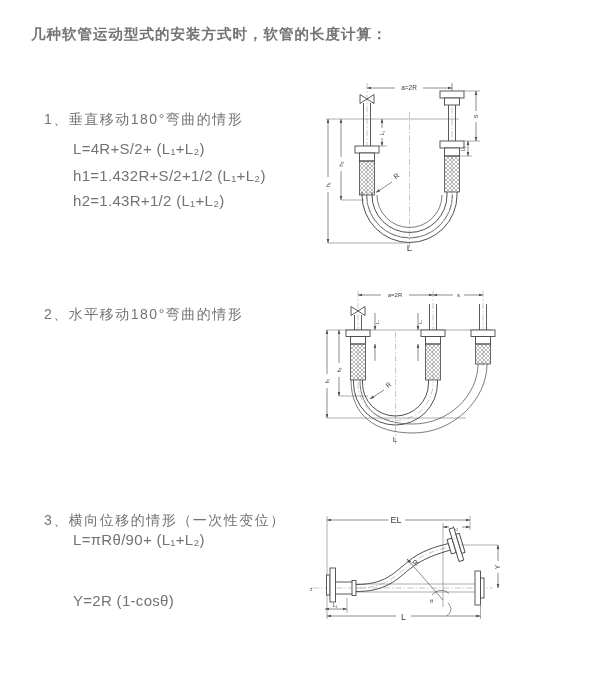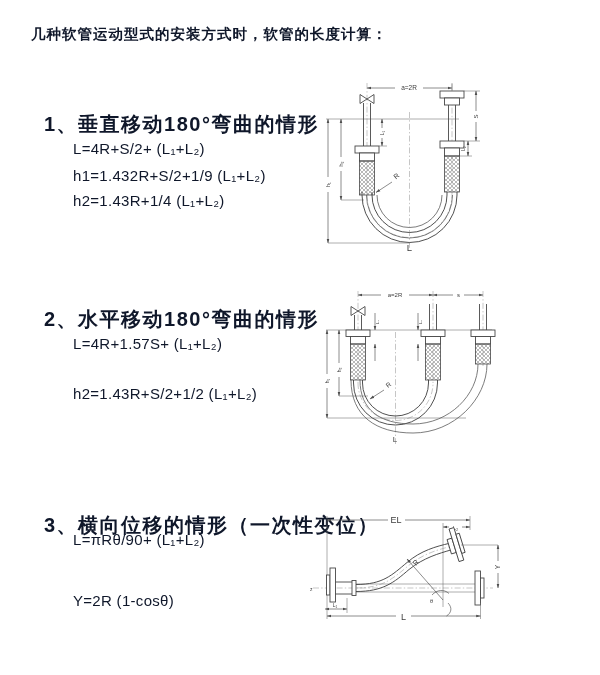--- a/index.html
+++ b/index.html
@@ -1,19 +1,19 @@
 <!DOCTYPE html>
 <html><head>
 <meta charset="utf-8">
 <style>
   html,body{margin:0;padding:0;background:#fff;}
   .page{position:relative;width:600px;height:675px;background:#ffffff;overflow:hidden;
-        font-family:"Liberation Sans","DejaVu Sans",sans-serif;color:#0f172a;}
+        font-family:"Liberation Sans","DejaVu Sans",sans-serif;color:#737373;}
   .title{position:absolute;left:31px;top:25px;font-size:14.5px;font-weight:bold;letter-spacing:1px;}
-  .sec-heading{position:absolute;left:44px;font-size:20px;font-weight:700;letter-spacing:1.5px;}
+  .sec-heading{position:absolute;left:44px;font-size:14px;font-weight:400;letter-spacing:1.5px;}
   .formula{position:absolute;left:73px;font-size:15px;font-weight:400;letter-spacing:0.3px;}
   svg.diag{position:absolute;}
   svg .dim{stroke:#4f4f4f;stroke-width:0.65;fill:none;}
   svg .thin{stroke:#6a6a6a;stroke-width:0.55;fill:none;}
   svg .pipe{stroke:#474747;stroke-width:0.9;fill:none;}
   svg .fit{fill:#ffffff;stroke:#474747;stroke-width:0.9;}
   svg .braid{stroke:#474747;stroke-width:0.8;}
   svg .hose{stroke:#474747;stroke-width:0.95;fill:none;}
   svg .hose2{stroke:#5a5a5a;stroke-width:0.8;fill:none;}
   svg .cl{stroke:#8c8c8c;stroke-width:0.5;fill:none;stroke-dasharray:6 2.2 1.4 2.2;}
@@ -21,26 +21,24 @@
 </style>
 </head>
 <body>
 
 <div class="page">
 
   <div class="title">几种软管运动型式的安装方式时，软管的长度计算：</div>
 
   <div class="sec-heading" style="top:111px">1、垂直移动180°弯曲的情形</div>
   <div class="formula" style="top:140px">L=4R+S/2+ (L₁+L₂)</div>
-  <div class="formula" style="top:167px">h1=1.432R+S/2+1/9 (L₁+L₂)</div>
-  <div class="formula" style="top:192px">h2=1.43R+1/4 (L₁+L₂)</div>
+  <div class="formula" style="top:167px">h1=1.432R+S/2+1/2 (L₁+L₂)</div>
+  <div class="formula" style="top:192px">h2=1.43R+1/2 (L₁+L₂)</div>
 
   <div class="sec-heading" style="top:306px">2、水平移动180°弯曲的情形</div>
-  <div class="formula" style="top:335px">L=4R+1.57S+ (L₁+L₂)</div>
-  <div class="formula" style="top:385px">h2=1.43R+S/2+1/2 (L₁+L₂)</div>
 
   <div class="sec-heading" style="top:512px">3、横向位移的情形（一次性变位）</div>
   <div class="formula" style="top:531px">L=πRθ/90+ (L₁+L₂)</div>
   <div class="formula" style="top:592px">Y=2R (1-cosθ)</div>
 
   <svg class="diag" style="left:318px;top:72px" width="178" height="182" viewBox="0 0 178 182">
     <defs>
       <marker id="ar1" viewBox="0 0 8 6" refX="7.6" refY="3" markerWidth="7" markerHeight="5.25" orient="auto-start-reverse">
         <path d="M0,0.6 L8,3 L0,5.4 Z" fill="#4d4d4d"></path>
       </marker>

